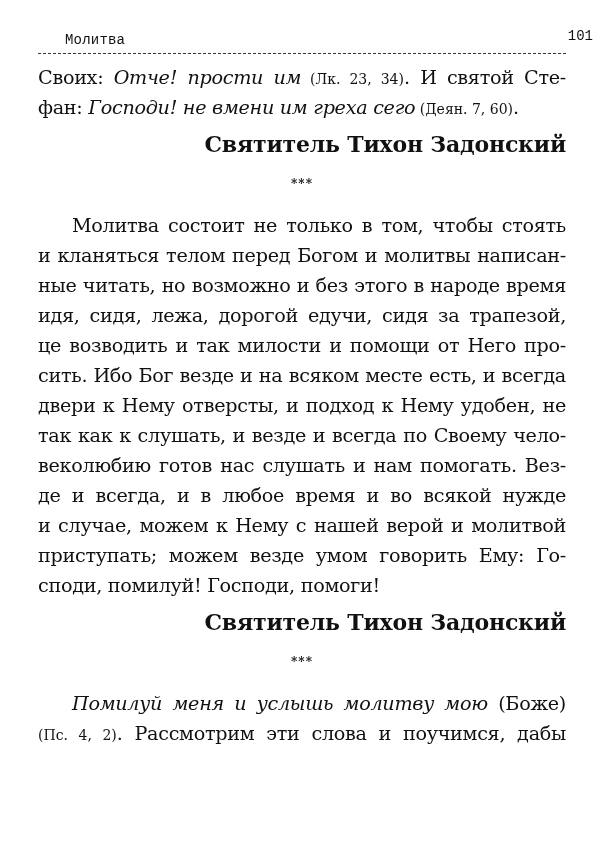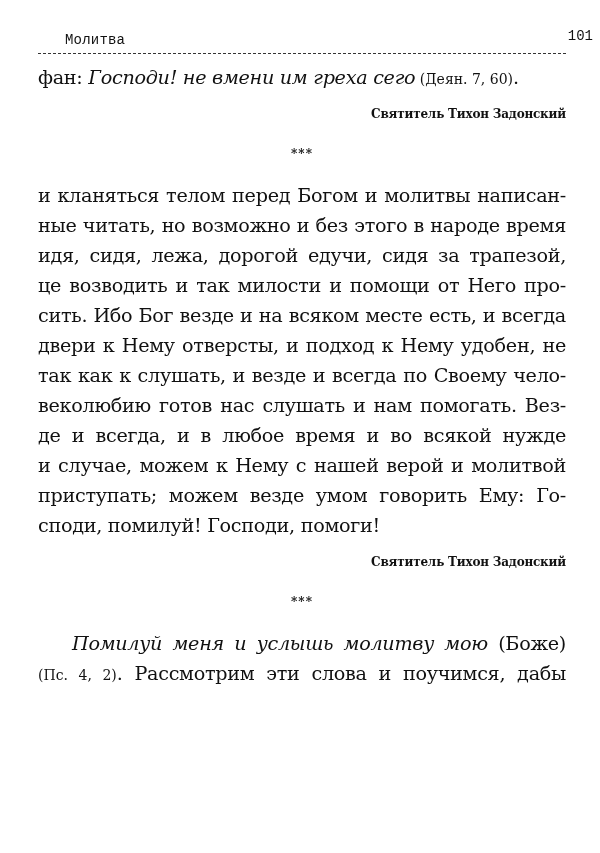--- a/index.html
+++ b/index.html
@@ -78,21 +78,21 @@
     }
     .ref {
       font-size: 14px;
       letter-spacing: 0;
     }
     .attribution {
       display: block;
       text-align: right;
       font-weight: bold;
       font-family: "DejaVu Serif", serif;
-      font-size: 12px;
+      font-size: 22px;
       letter-spacing: -0.2px;
       height: 30px;
       line-height: 30px;
       margin-top: 6px;
     }
     .separator {
       display: block;
       text-align: center;
       font-size: 12px;
       font-weight: bold;
@@ -109,25 +109,27 @@
 <div class="page">
 
   <div class="running-head">
     <span class="running-title">Молитва</span>
     <span class="page-number">101</span>
   </div>
   <div class="head-rule"></div>
 
   <div class="body">
 
+    <span class="line"><span>Своих: </span><span class="it">Отче! прости им</span><span class="ref"> (Лк. 23, 34)</span><span>. И святой Сте-</span></span>
     <span class="line last"><span>фан: </span><span class="it">Господи! не вмени им греха сего</span><span class="ref"> (Деян. 7, 60)</span><span>.</span></span>
     <span class="attribution">Святитель Тихон Задонский</span>
 
     <span class="separator">***</span>
 
+    <span class="line indent">Молитва состоит не только в том, чтобы стоять</span>
     <span class="line">и кланяться телом перед Богом и молитвы написан-</span>
     <span class="line">ные читать, но возможно и без этого в народе время</span>
     <span class="line">идя, сидя, лежа, дорогой едучи, сидя за трапезой,</span>
     <span class="line">це возводить и так милости и помощи от Него про-</span>
     <span class="line">сить. Ибо Бог везде и на всяком месте есть, и всегда</span>
     <span class="line">двери к Нему отверсты, и подход к Нему удобен, не</span>
     <span class="line">так как к слушать, и везде и всегда по Своему чело-</span>
     <span class="line">веколюбию готов нас слушать и нам помогать. Вез-</span>
     <span class="line">де и всегда, и в любое время и во всякой нужде</span>
     <span class="line">и случае, можем к Нему с нашей верой и молитвой</span>

